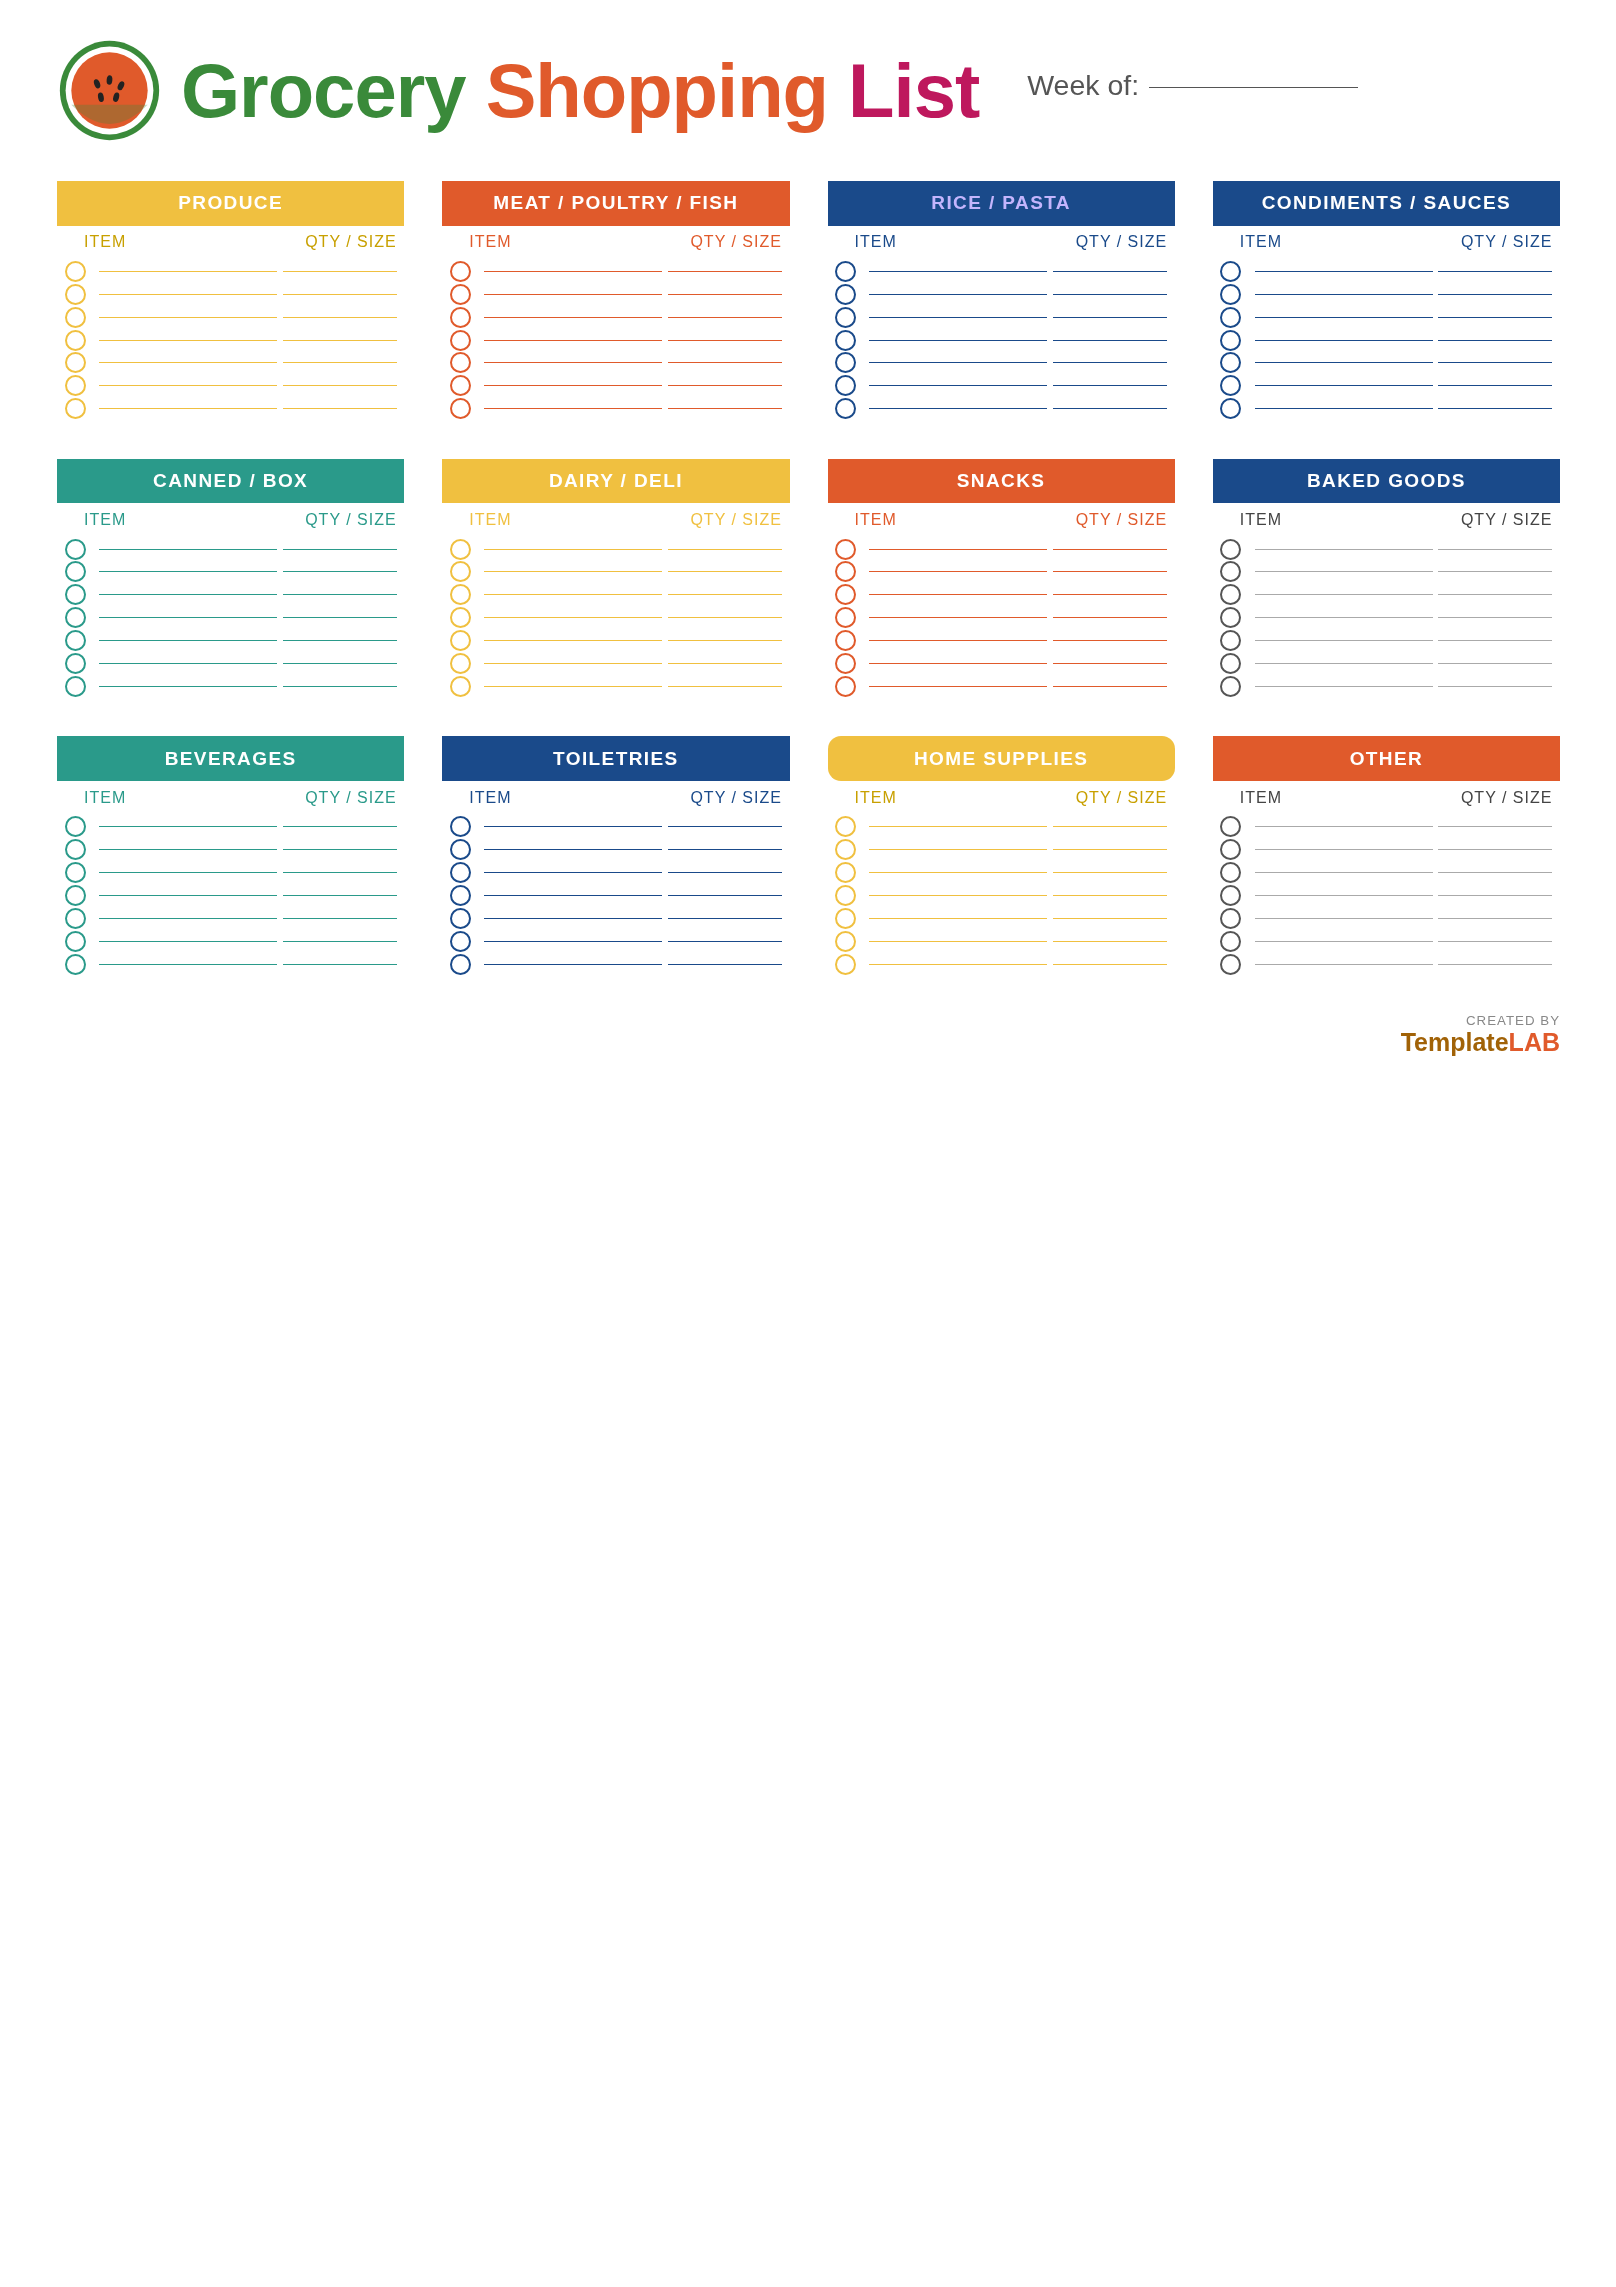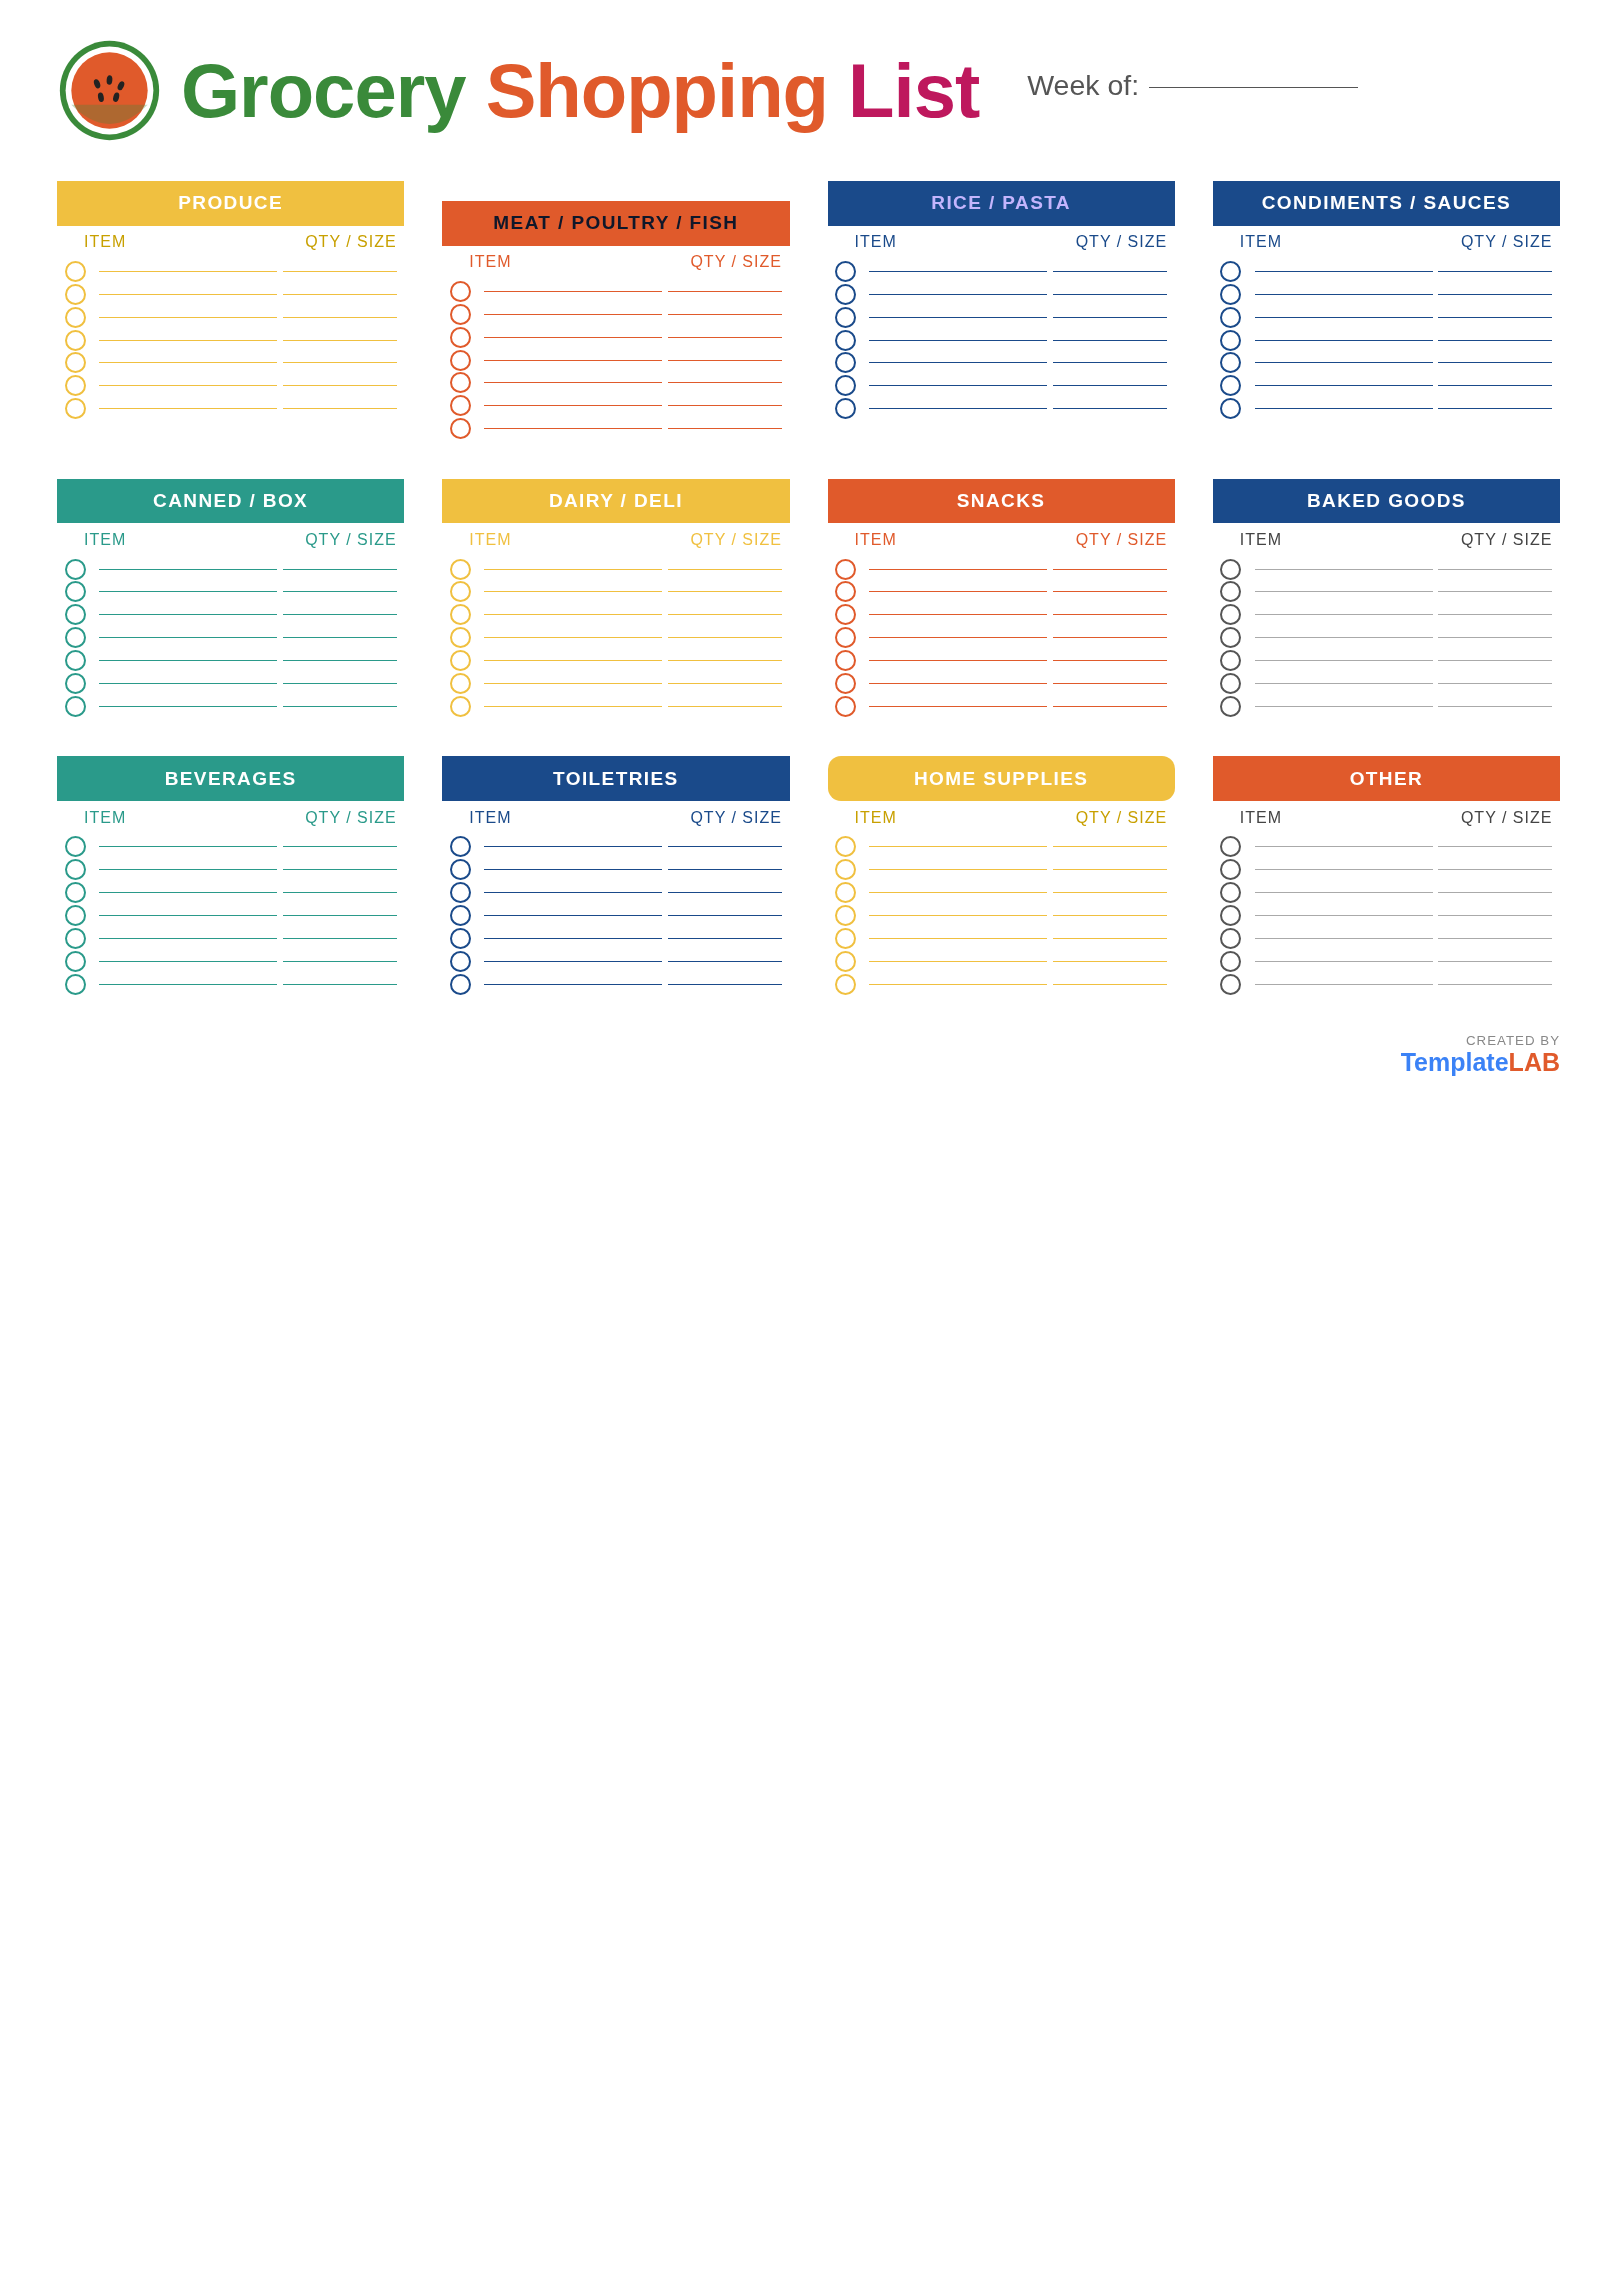--- a/index.html
+++ b/index.html
@@ -64,21 +64,21 @@
     .category-header {
       padding: 11.4px 15px;
       text-align: center;
       font-weight: 800;
       font-size: 19px;
       letter-spacing: 1.4px;
       color: #fff;
       text-transform: uppercase;
     }
     .category-header.produce    { background: #f0c040; color: #fff; }
-    .category-header.meat       { background: #e05a2b; color: #0f172a; margin-top: 20px; }
+    .category-header.meat       { background: #e05a2b; color: #ffffff; }
     .category-header.rice-pasta { background: #1a4a8a; color: #c4b5fd; }
     .category-header.condiments { background: #1a4a8a; color: #fff; }
     .category-header.canned     { background: #2a9a8a; color: #fff; }
     .category-header.dairy      { background: #f0c040; color: #fff; }
     .category-header.snacks     { background: #e05a2b; color: #fff; }
     .category-header.baked      { background: #1a4a8a; color: #fff; }
     .category-header.beverages  { background: #2a9a8a; color: #fff; }
     .category-header.toiletries { background: #1a4a8a; color: #fff; }
     .category-header.home       { background: #f0c040; color: #fff; border-radius: 13px; }
     .category-header.other      { background: #e05a2b; color: #fff; }
@@ -188,21 +188,21 @@
       color: #888;
       text-transform: uppercase;
       letter-spacing: 1px;
     }
     .footer .brand {
       font-size: 25px;
       font-weight: bold;
       color: #1a4a8a;
     }
     .footer .brand span {
-      color: #3b82f6;
+      color: #a16207;
     }
   </style>
 </head>
 <body>
 
 <div class="header">
 
   <svg class="watermelon-icon" viewBox="0 0 110 110">
 
     <circle cx="55" cy="55" r="52" fill="#3a8a3a"></circle>

